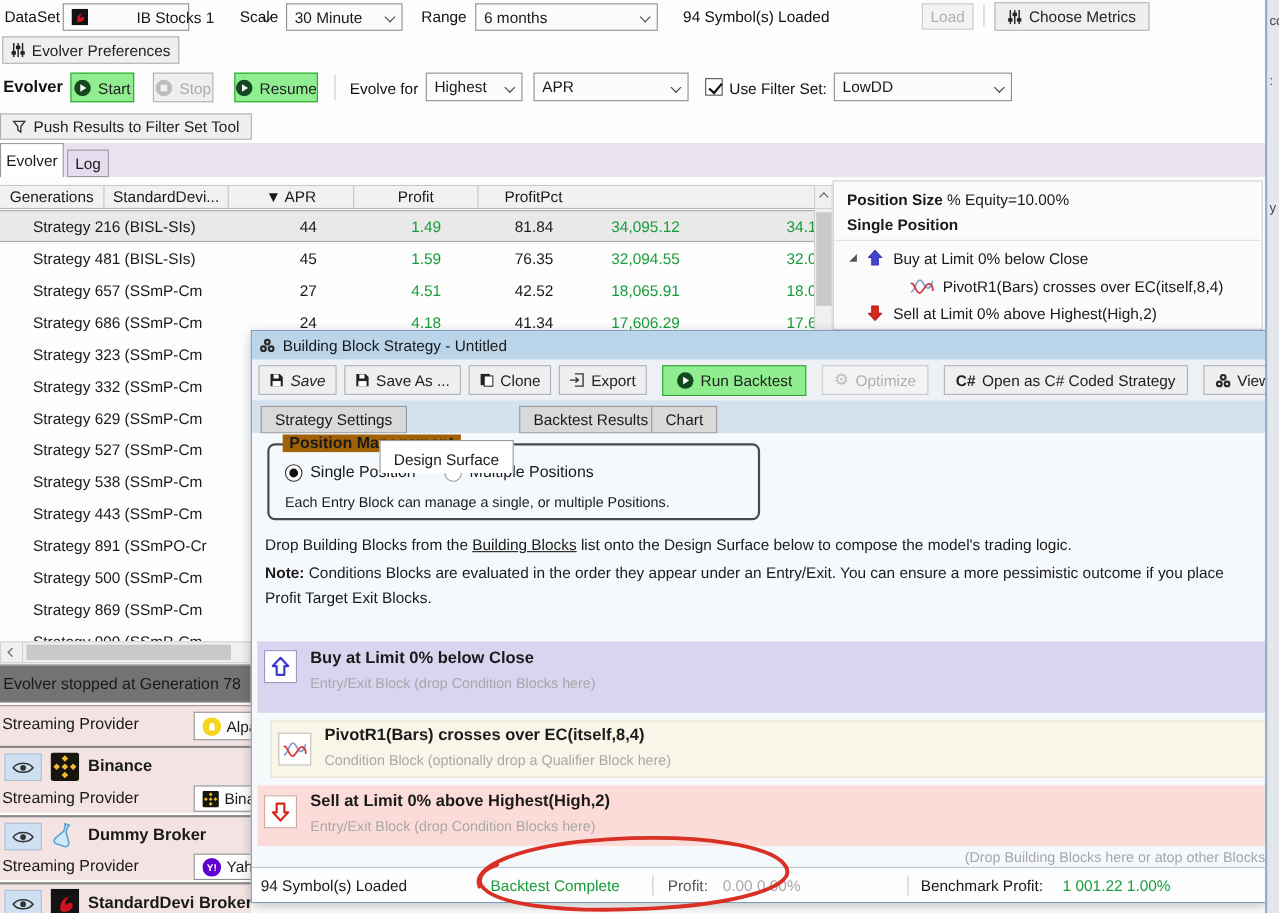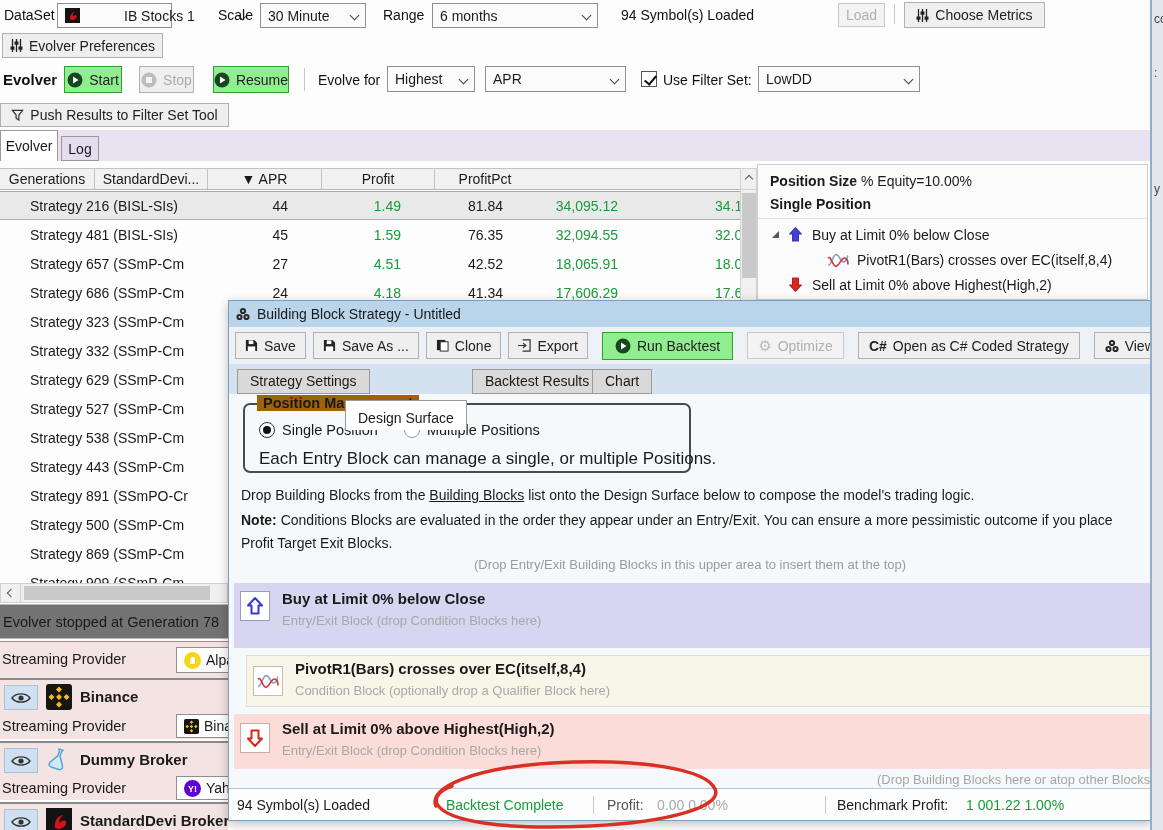--- a/index.html
+++ b/index.html
@@ -412,21 +412,21 @@
               <circle cx="7" cy="4" r="1.1"></circle>
               <circle cx="3.5" cy="10" r="1.1"></circle>
               <circle cx="10.5" cy="10" r="1.1"></circle>
             </g>
           </svg>
         </span>
       <span style="font-size:14px;">Building Block Strategy - Untitled</span>
     </div>
 
     <div style="position:absolute;left:0;top:26px;width:100%;height:37px;background:#edf1f5;display:flex;align-items:center;gap:7px;padding:0 6px;">
-      <div class="btn" style="height:27px;padding:0 9px;">
+      <div class="btn" style="height:27px;padding:0 9px;font-style:italic;">
         <span>
             <svg width="13" height="13" viewBox="0 0 14 14">
               <path d="M1 1 h9 l3 3 v9 H1 Z" fill="#222"></path>
               <rect x="4" y="1.5" width="5" height="4" fill="#fff"></rect>
               <rect x="3" y="8" width="8" height="5" fill="#fff"></rect>
             </svg>
           </span>
         <span>Save</span>
       </div>
       <div class="btn" style="height:27px;padding:0 9px;">
@@ -518,31 +518,30 @@
         <div style="position:absolute;left:14px;top:17px;display:flex;align-items:center;gap:26px;">
           <div style="display:flex;align-items:center;gap:7px;">
             <span class="radio sel"></span>
             <span style="font-size:14.5px;white-space:nowrap;">Single Position</span>
           </div>
           <div style="display:flex;align-items:center;gap:7px;">
             <span class="radio"></span>
             <span style="font-size:14.5px;white-space:nowrap;">Multiple Positions</span>
           </div>
         </div>
-        <div style="position:absolute;left:14px;top:44px;font-size:17px;white-space:nowrap;">Each Entry Block can manage a single, or multiple Positions.</div>
+        <div style="position:absolute;left:14px;top:44px;font-size:13px;white-space:nowrap;">Each Entry Block can manage a single, or multiple Positions.</div>
       </div>
 
       <div style="position:absolute;left:12px;top:93px;font-size:14px;white-space:nowrap;overflow:hidden;width:908px;">
         <span>Drop Building Blocks from the </span><span style="text-decoration:underline;">Building Blocks</span><span> list onto the Design Surface below to compose the model's trading logic.</span>
       </div>
       <div style="position:absolute;left:12px;top:118px;font-size:14px;white-space:nowrap;overflow:hidden;width:910px;">
         <span class="bold">Note:</span><span> Conditions Blocks are evaluated in the order they appear under an Entry/Exit. You can ensure a more pessimistic outcome if you place</span>
       </div>
       <div style="position:absolute;left:12px;top:141px;font-size:14px;white-space:nowrap;">Profit Target Exit Blocks.</div>
-      <div style="position:absolute;left:0;top:163px;width:100%;text-align:center;font-size:13px;color:#9b9b9b;white-space:nowrap;">(Drop Entry/Exit Building Blocks in this upper area to insert them at the top)</div>
 
       <div style="position:absolute;left:5px;top:189px;right:0;height:65px;background:#d7d5f0;">
         <div class="iconbox" style="position:absolute;left:6px;top:8px;width:30px;height:30px;border-color:#9a9ac0;">
           <svg width="20" height="20" viewBox="0 0 20 20">
               <path d="M10 2 L17 9.5 H13.5 V17.5 H6.5 V9.5 H3 Z" fill="#fff" stroke="#3a3ace" stroke-width="2" stroke-linejoin="round"></path>
             </svg>
         </div>
         <div class="blockttl" style="position:absolute;left:48px;top:7px;">Buy at Limit 0% below Close</div>
         <div class="subttl" style="position:absolute;left:48px;top:30px;">Entry/Exit Block (drop Condition Blocks here)</div>
       </div>

